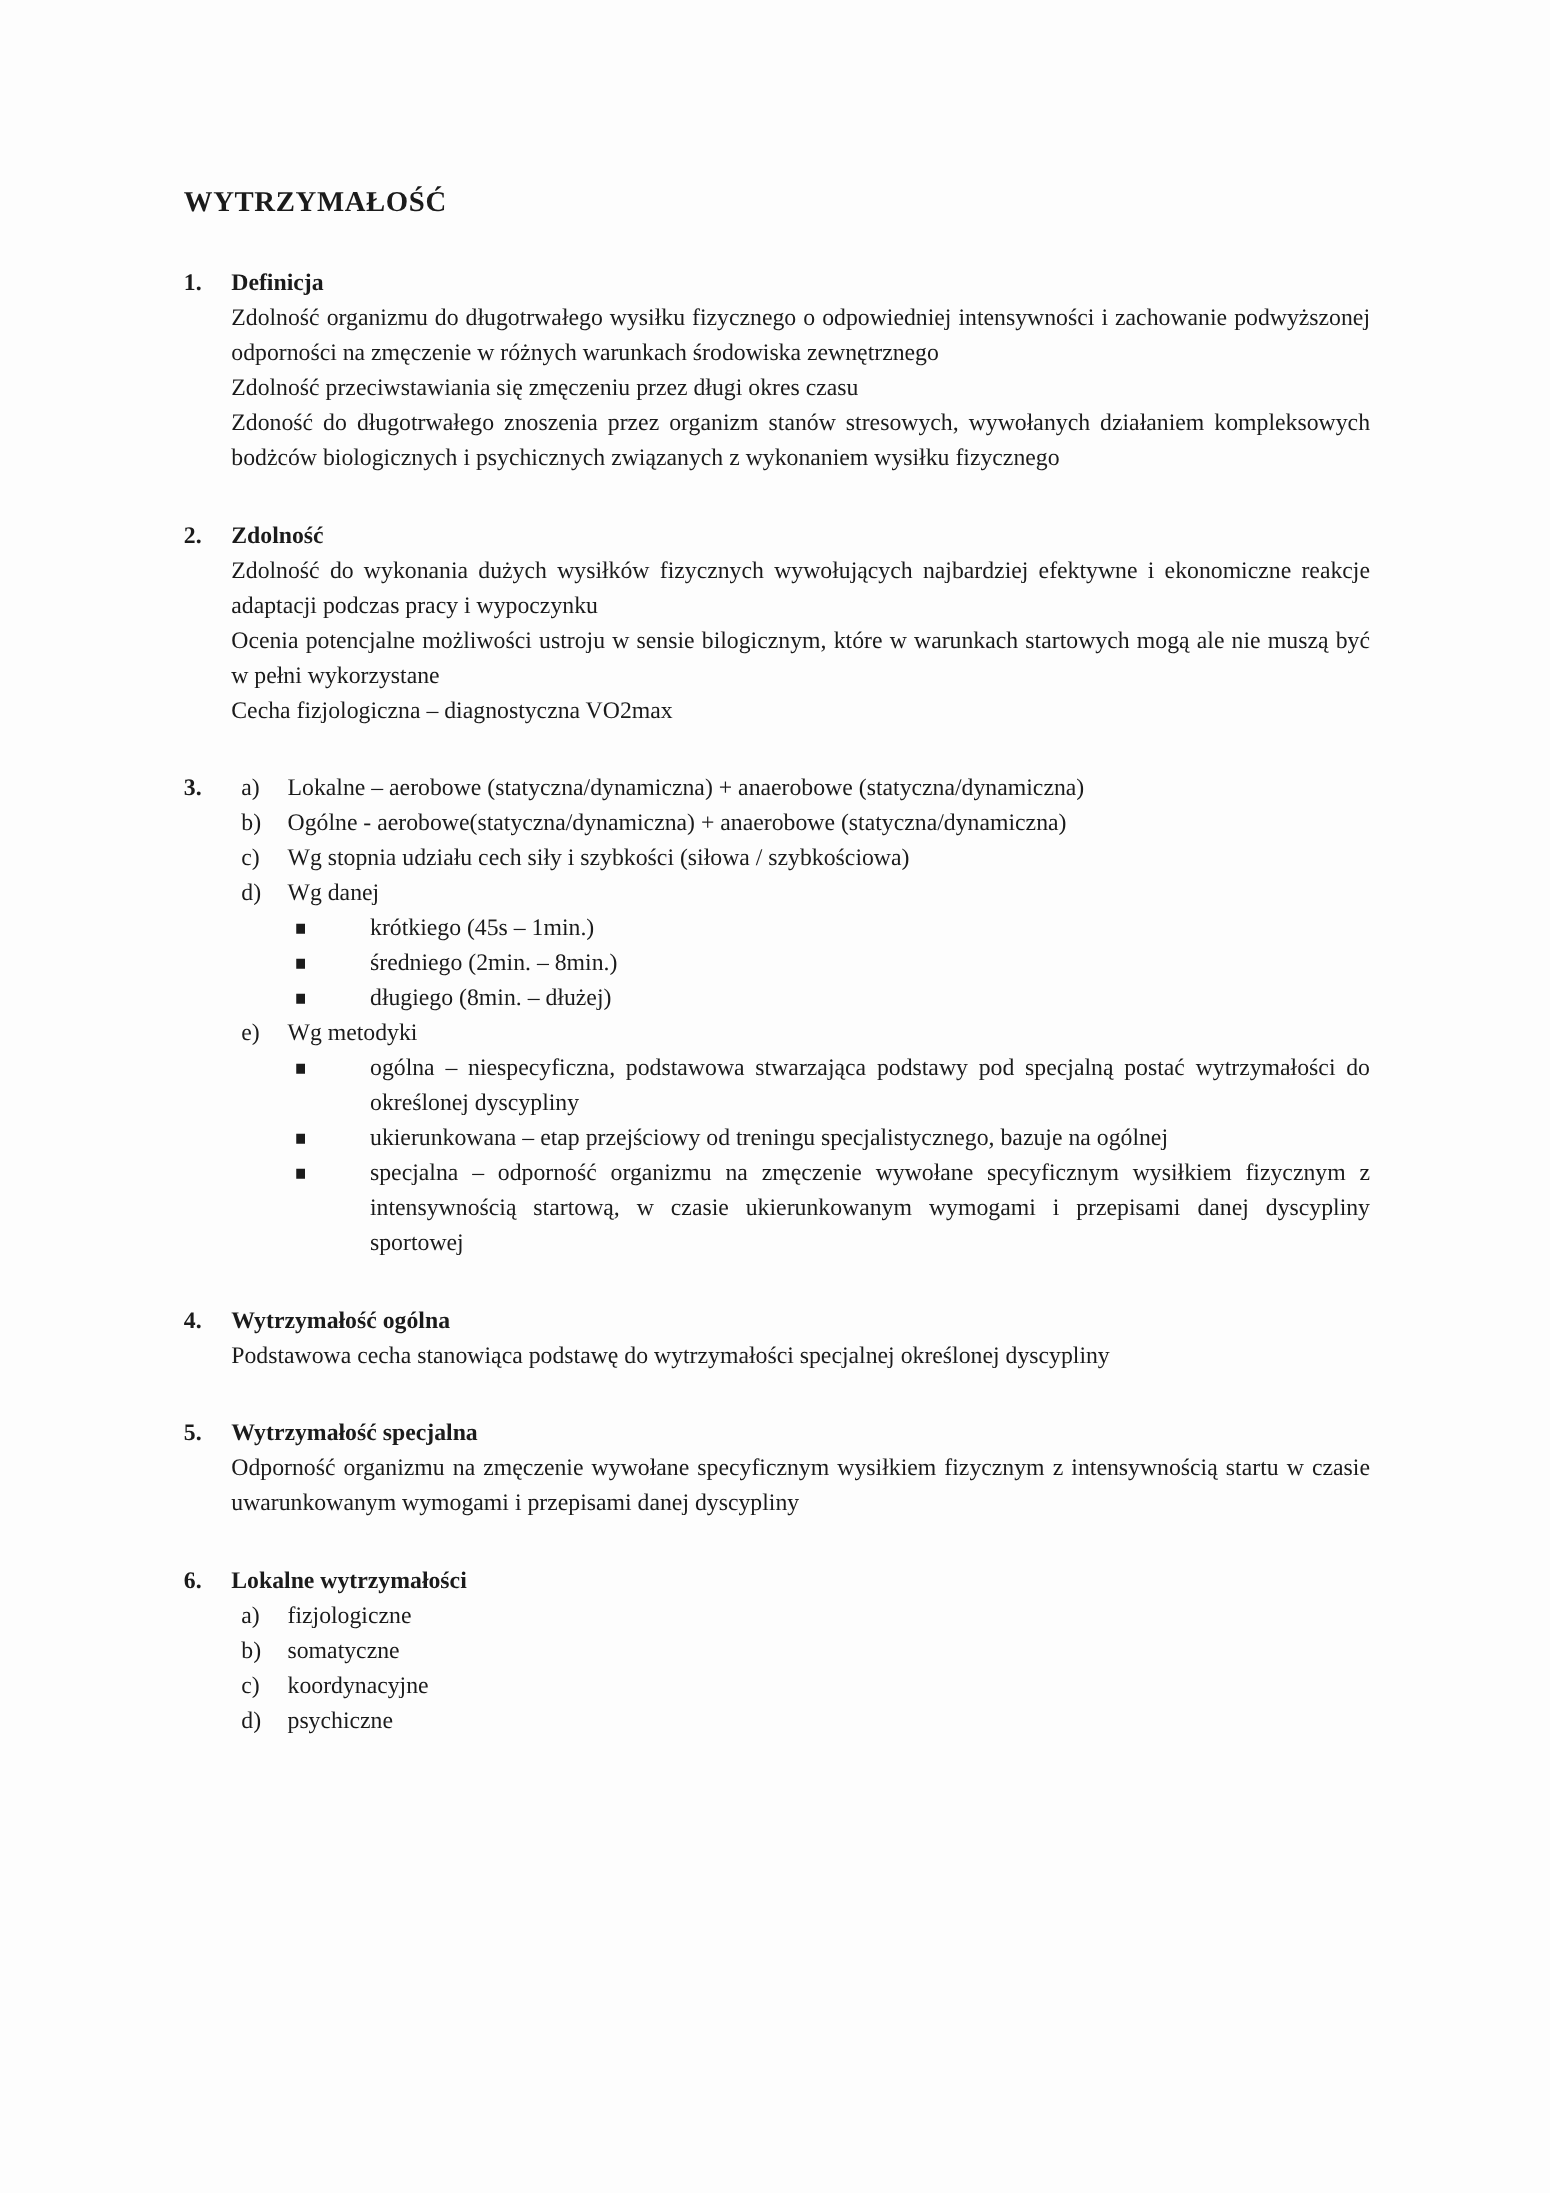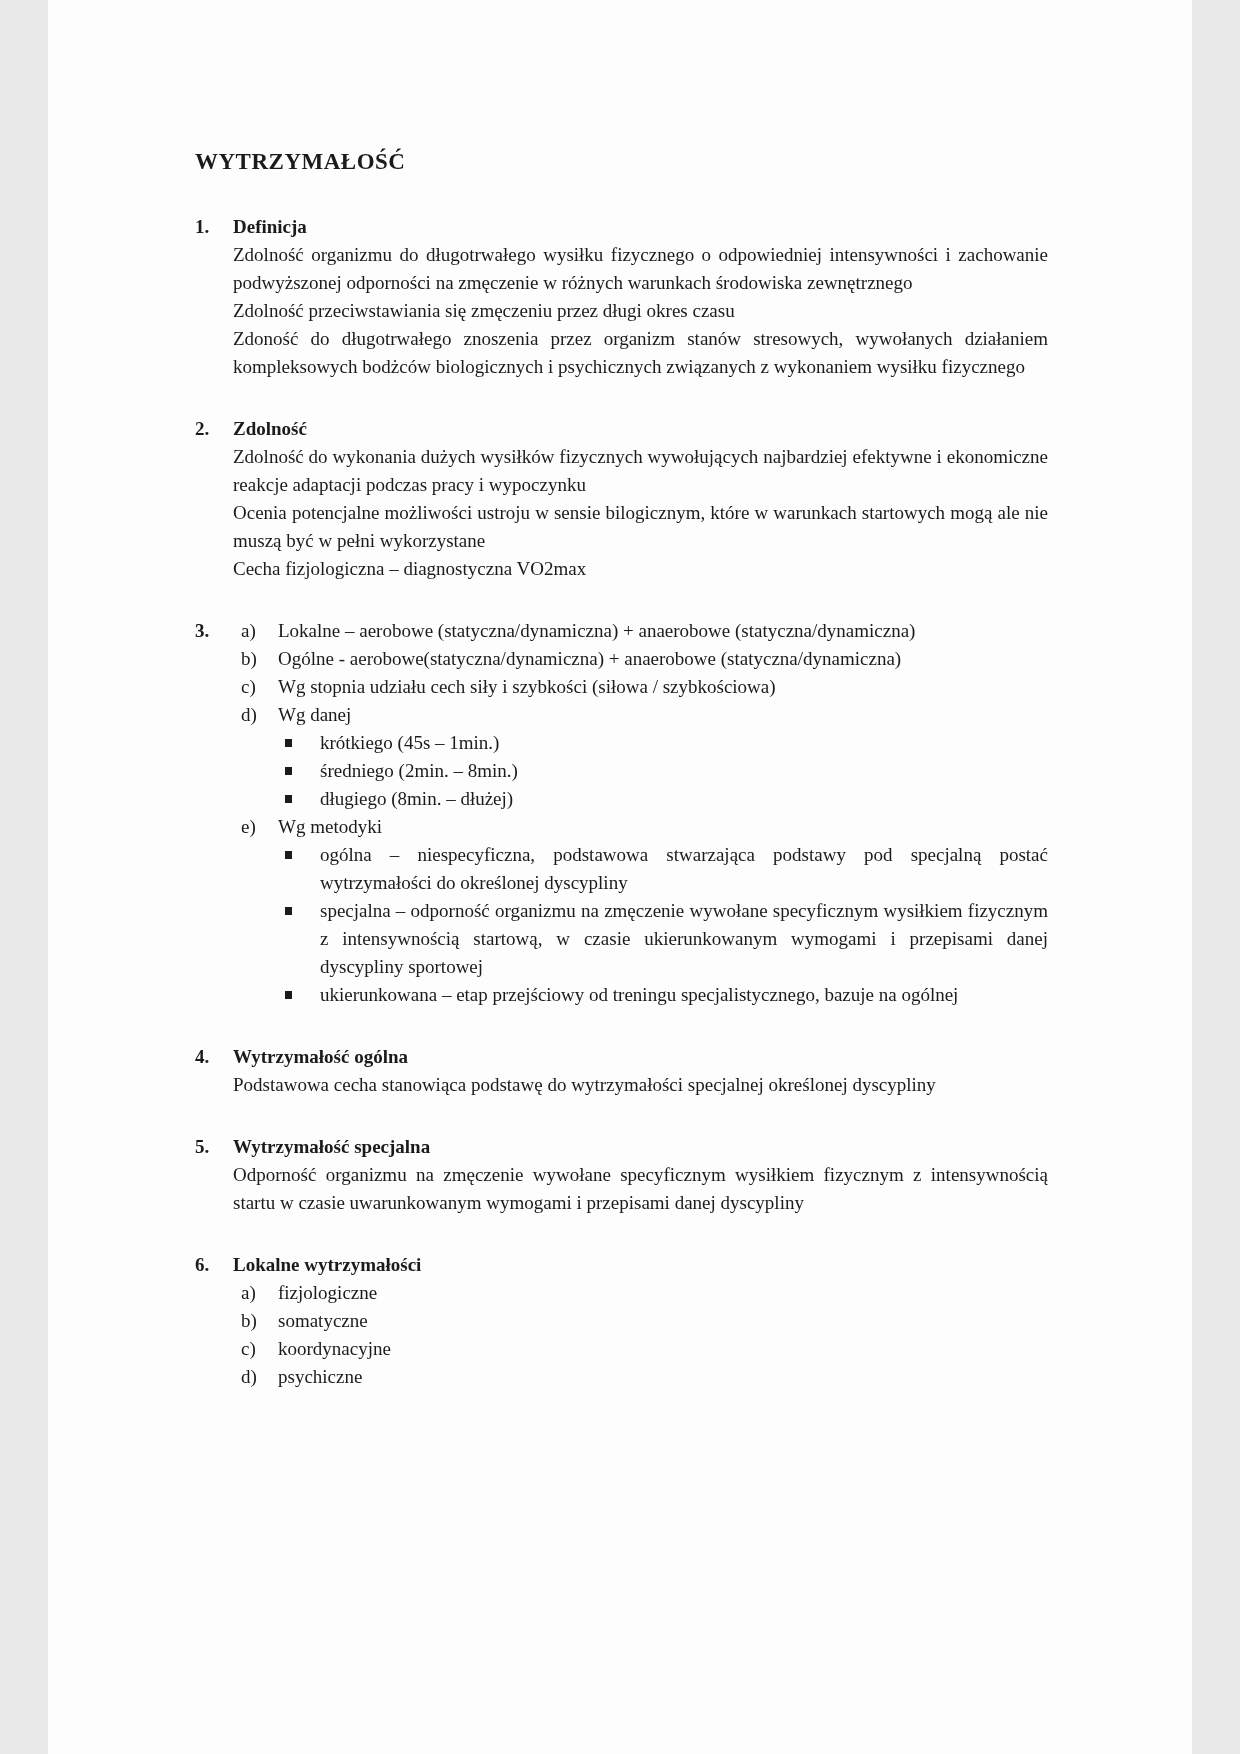--- a/index.html
+++ b/index.html
@@ -2,21 +2,21 @@
 <html lang="pl"><head>
 <meta charset="utf-8">
 <style>
   html, body {
     margin: 0;
     padding: 0;
     background: #e8e8e8;
   }
   .page {
     position: relative;
-    width: 1144px;
+    width: 1240px;
     height: 1754px;
     margin: 0 auto;
     background: #fdfdfd;
     color: #1b1b1b;
     font-family: "Liberation Serif", "DejaVu Serif", serif;
     font-size: 19px;
     line-height: 28px;
     box-sizing: border-box;
     padding: 146px 144px 40px 147px;
     overflow: hidden;
@@ -77,20 +77,21 @@
     left: 2px;
     top: 10px;
     width: 7px;
     height: 8px;
     background: #1b1b1b;
   }
   .bullet-text {
     flex: 1 1 auto;
     min-width: 0;
     text-align: justify;
+    margin-left: 24px;
   }
 </style>
 </head>
 <body>
 
 <div class="page">
   <h1 class="doc-title">WYTRZYMAŁOŚĆ</h1>
   <div id="sections">
       <div class="section">
         <span class="sec-num">1.</span>
@@ -166,27 +167,27 @@
                   <div class="bullet-item">
                     <span class="bullet-marker">
                       <span class="bullet-square"></span>
                     </span>
                     <div class="bullet-text">ogólna – niespecyficzna, podstawowa stwarzająca podstawy pod specjalną postać wytrzymałości do określonej dyscypliny</div>
                   </div>
                   <div class="bullet-item">
                     <span class="bullet-marker">
                       <span class="bullet-square"></span>
                     </span>
+                    <div class="bullet-text">ukierunkowana – etap przejściowy od treningu specjalistycznego, bazuje na ogólnej</div>
+                  </div>
+                  <div class="bullet-item">
+                    <span class="bullet-marker">
+                      <span class="bullet-square"></span>
+                    </span>
                     <div class="bullet-text">specjalna – odporność organizmu na zmęczenie wywołane specyficznym wysiłkiem fizycznym z intensywnością startową, w czasie ukierunkowanym wymogami i przepisami danej dyscypliny sportowej</div>
-                  </div>
-                  <div class="bullet-item">
-                    <span class="bullet-marker">
-                      <span class="bullet-square"></span>
-                    </span>
-                    <div class="bullet-text">ukierunkowana – etap przejściowy od treningu specjalistycznego, bazuje na ogólnej</div>
                   </div>
                 </div>
               </div>
             </div>
           </div>
         </div>
       </div>
       <div class="section">
         <span class="sec-num">4.</span>
         <div class="sec-body">

